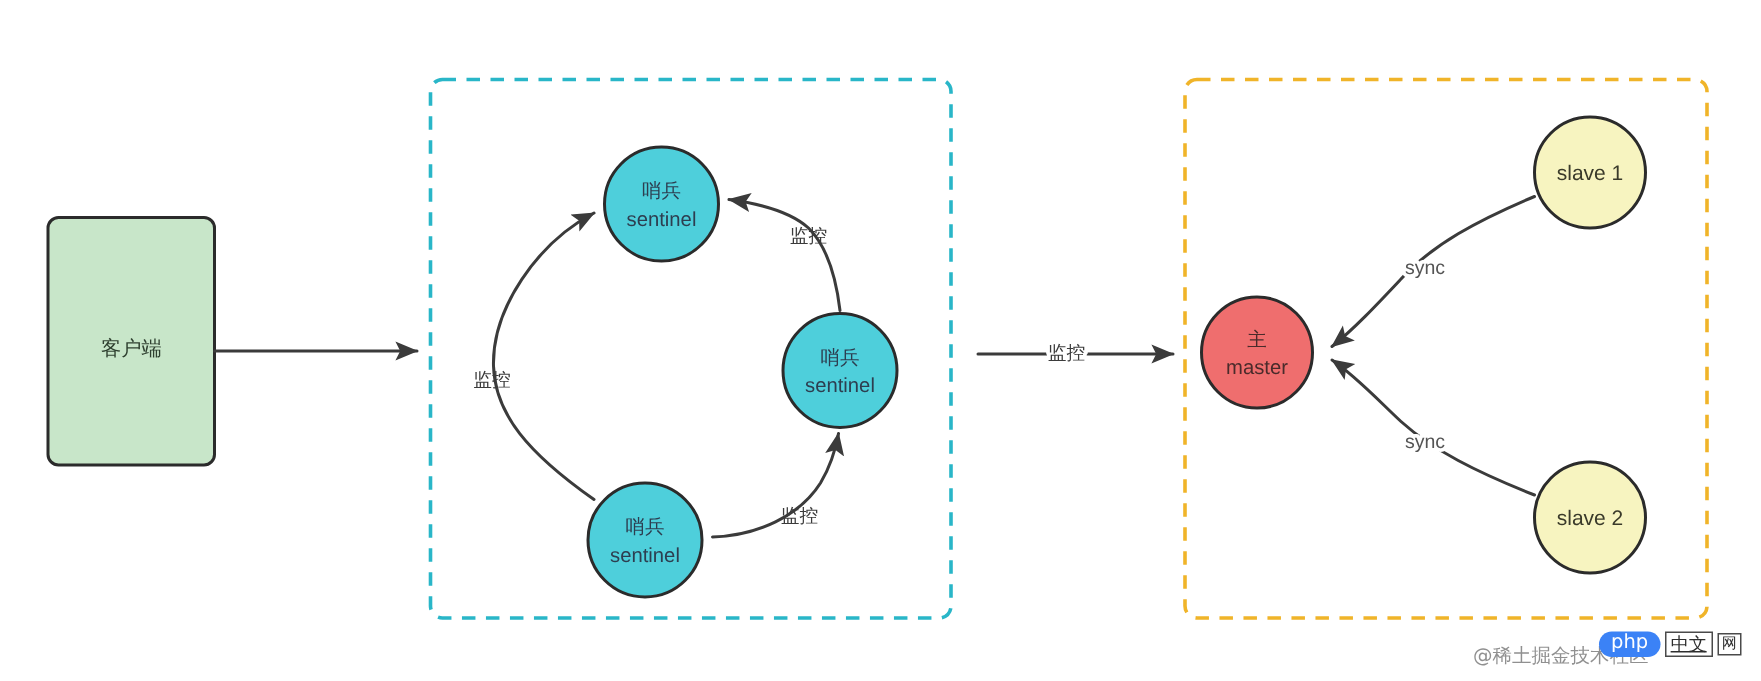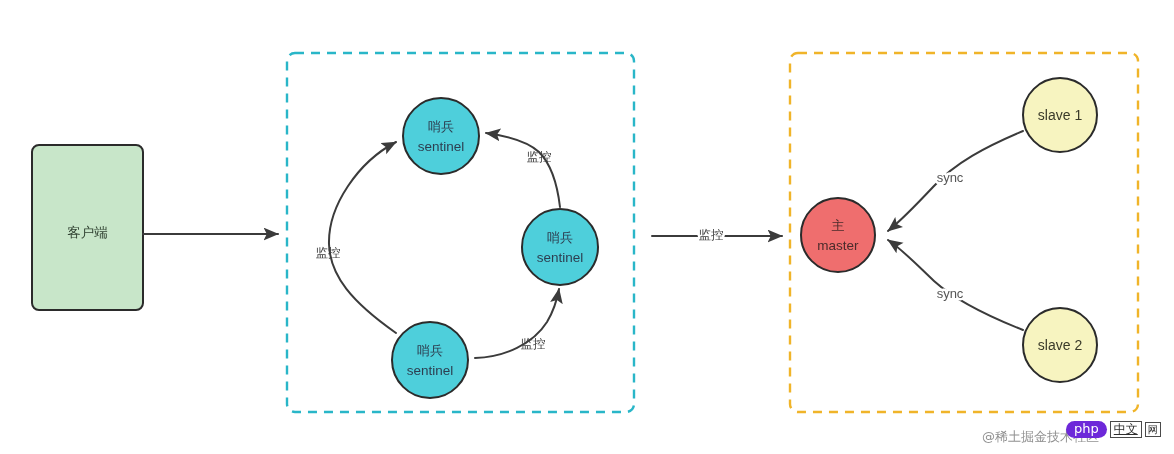--- a/index.html
+++ b/index.html
@@ -93,21 +93,21 @@
   }
   .php-badge {
     position: absolute;
     display: flex;
     align-items: center;
     gap: 3px;
     user-select: none;
     pointer-events: none;
   }
   .php-pill {
-    background: #6d28d9;
+    background: #3b82f6;
     color: #ffffff;
     font-size: 13px;
     font-family: "DejaVu Sans", "Liberation Sans", sans-serif;
     border-radius: 9px;
     padding: 1px 8px 2px 8px;
     line-height: 1.1;
   }
   .php-cn {
     border: 1.4px solid #4a4a4a;
     color: #2e2e2e;

